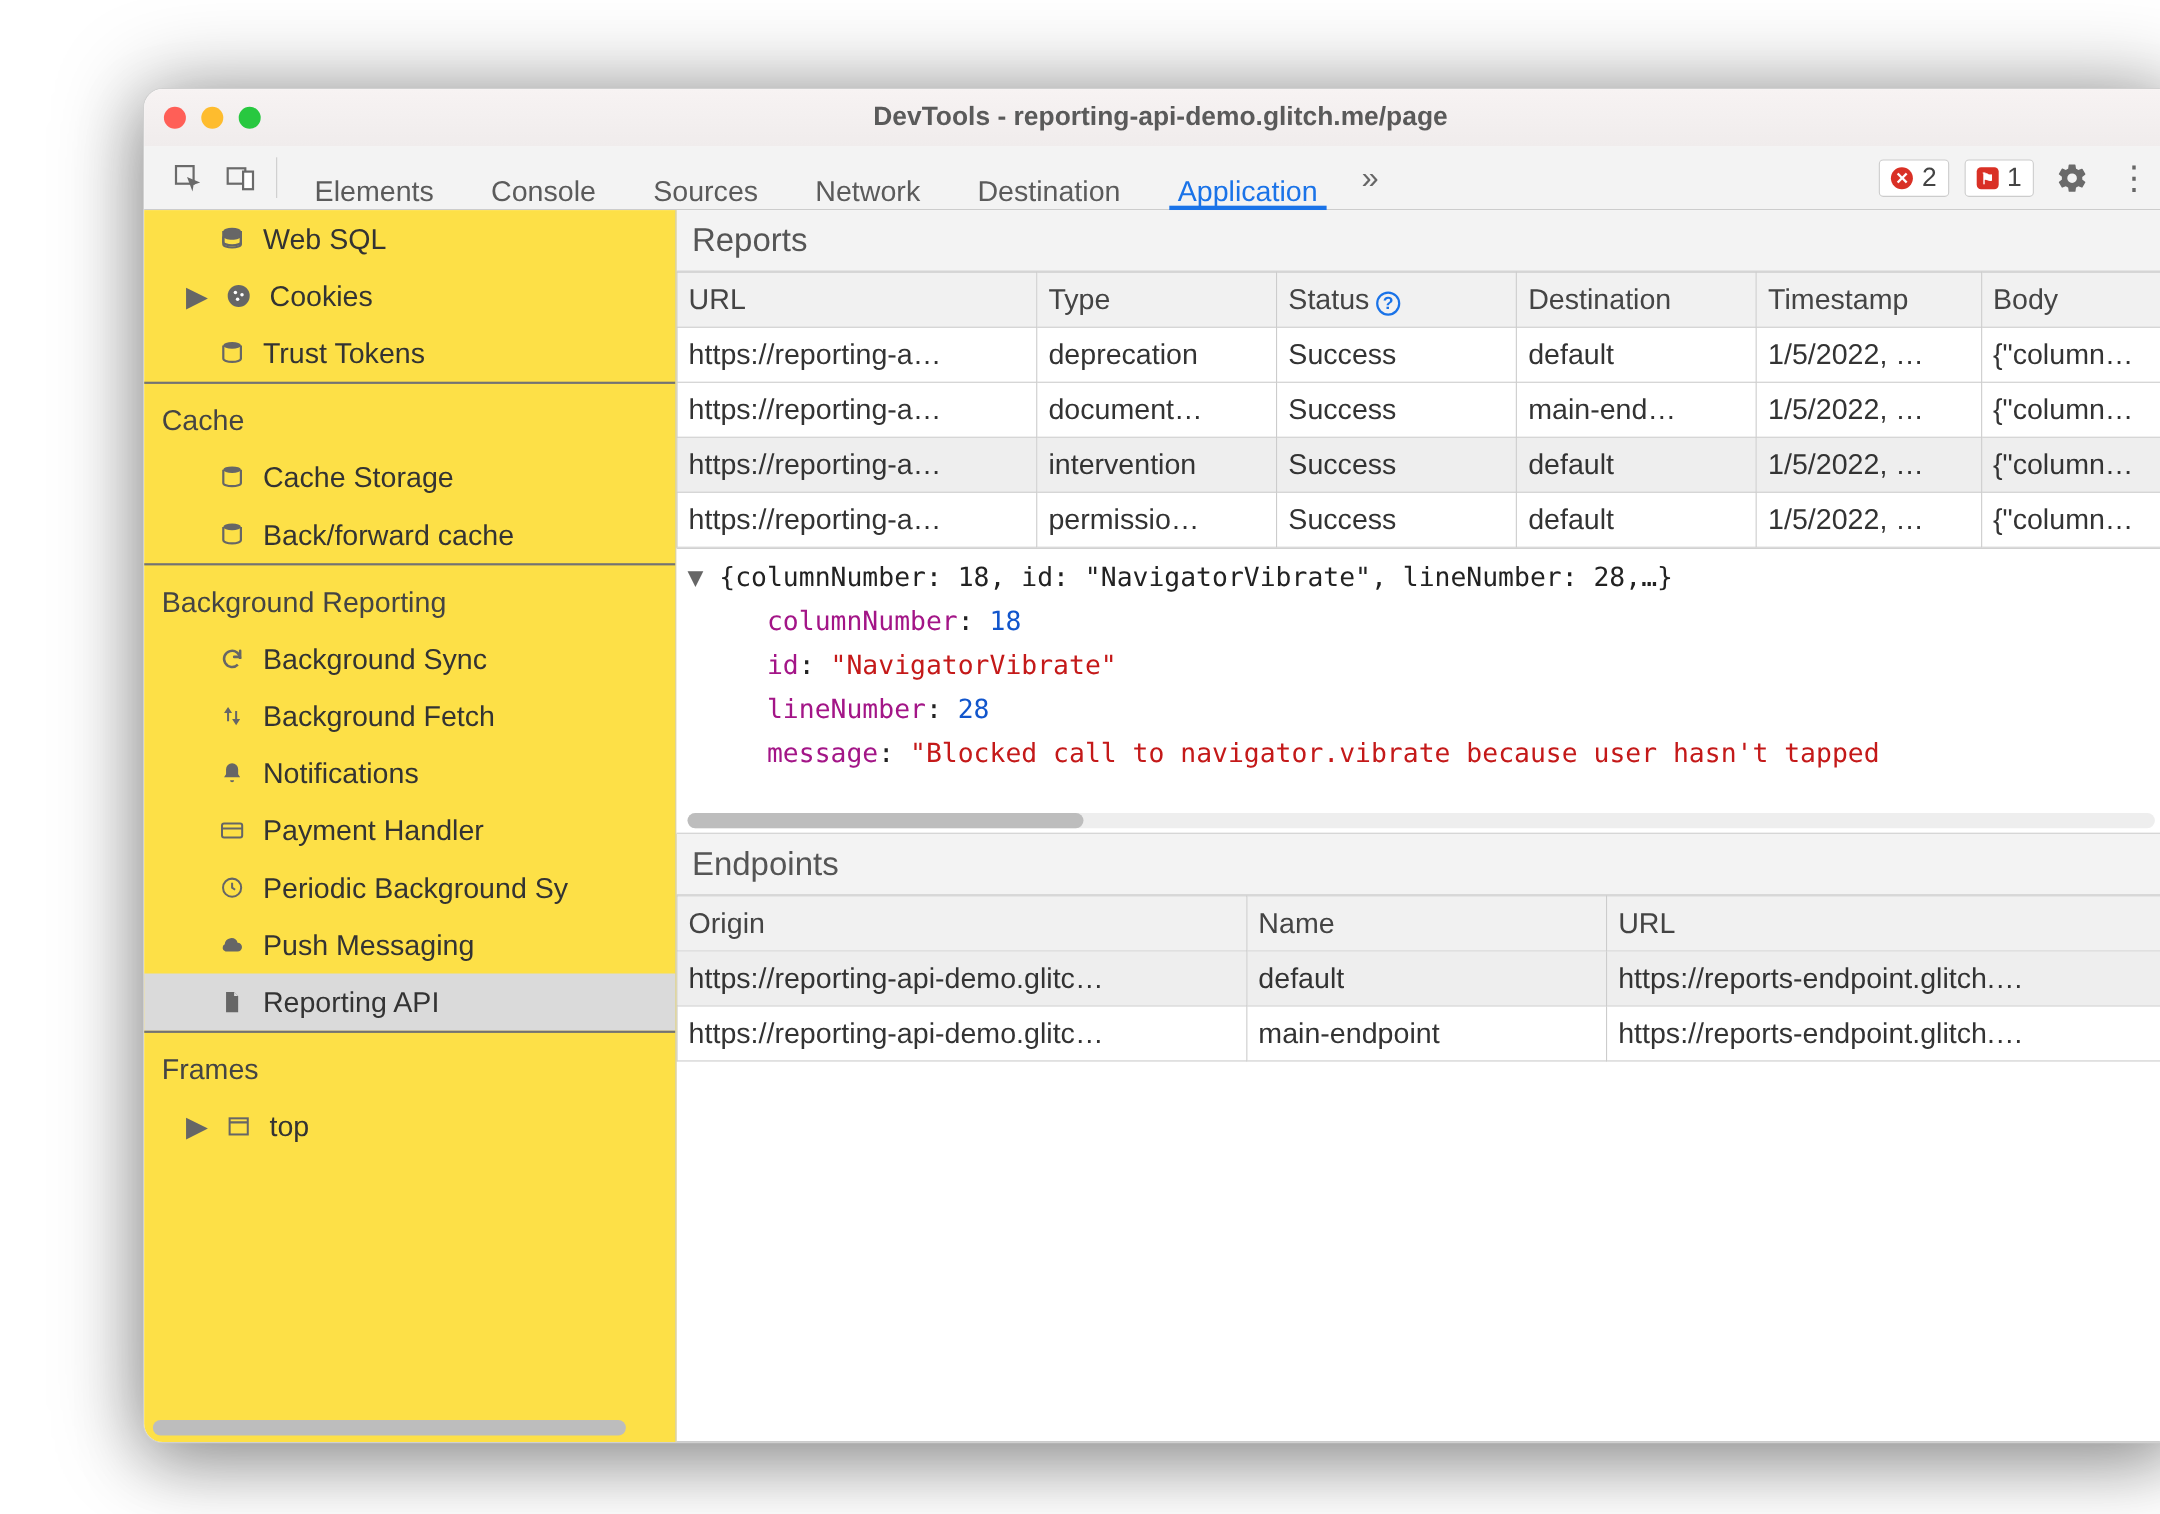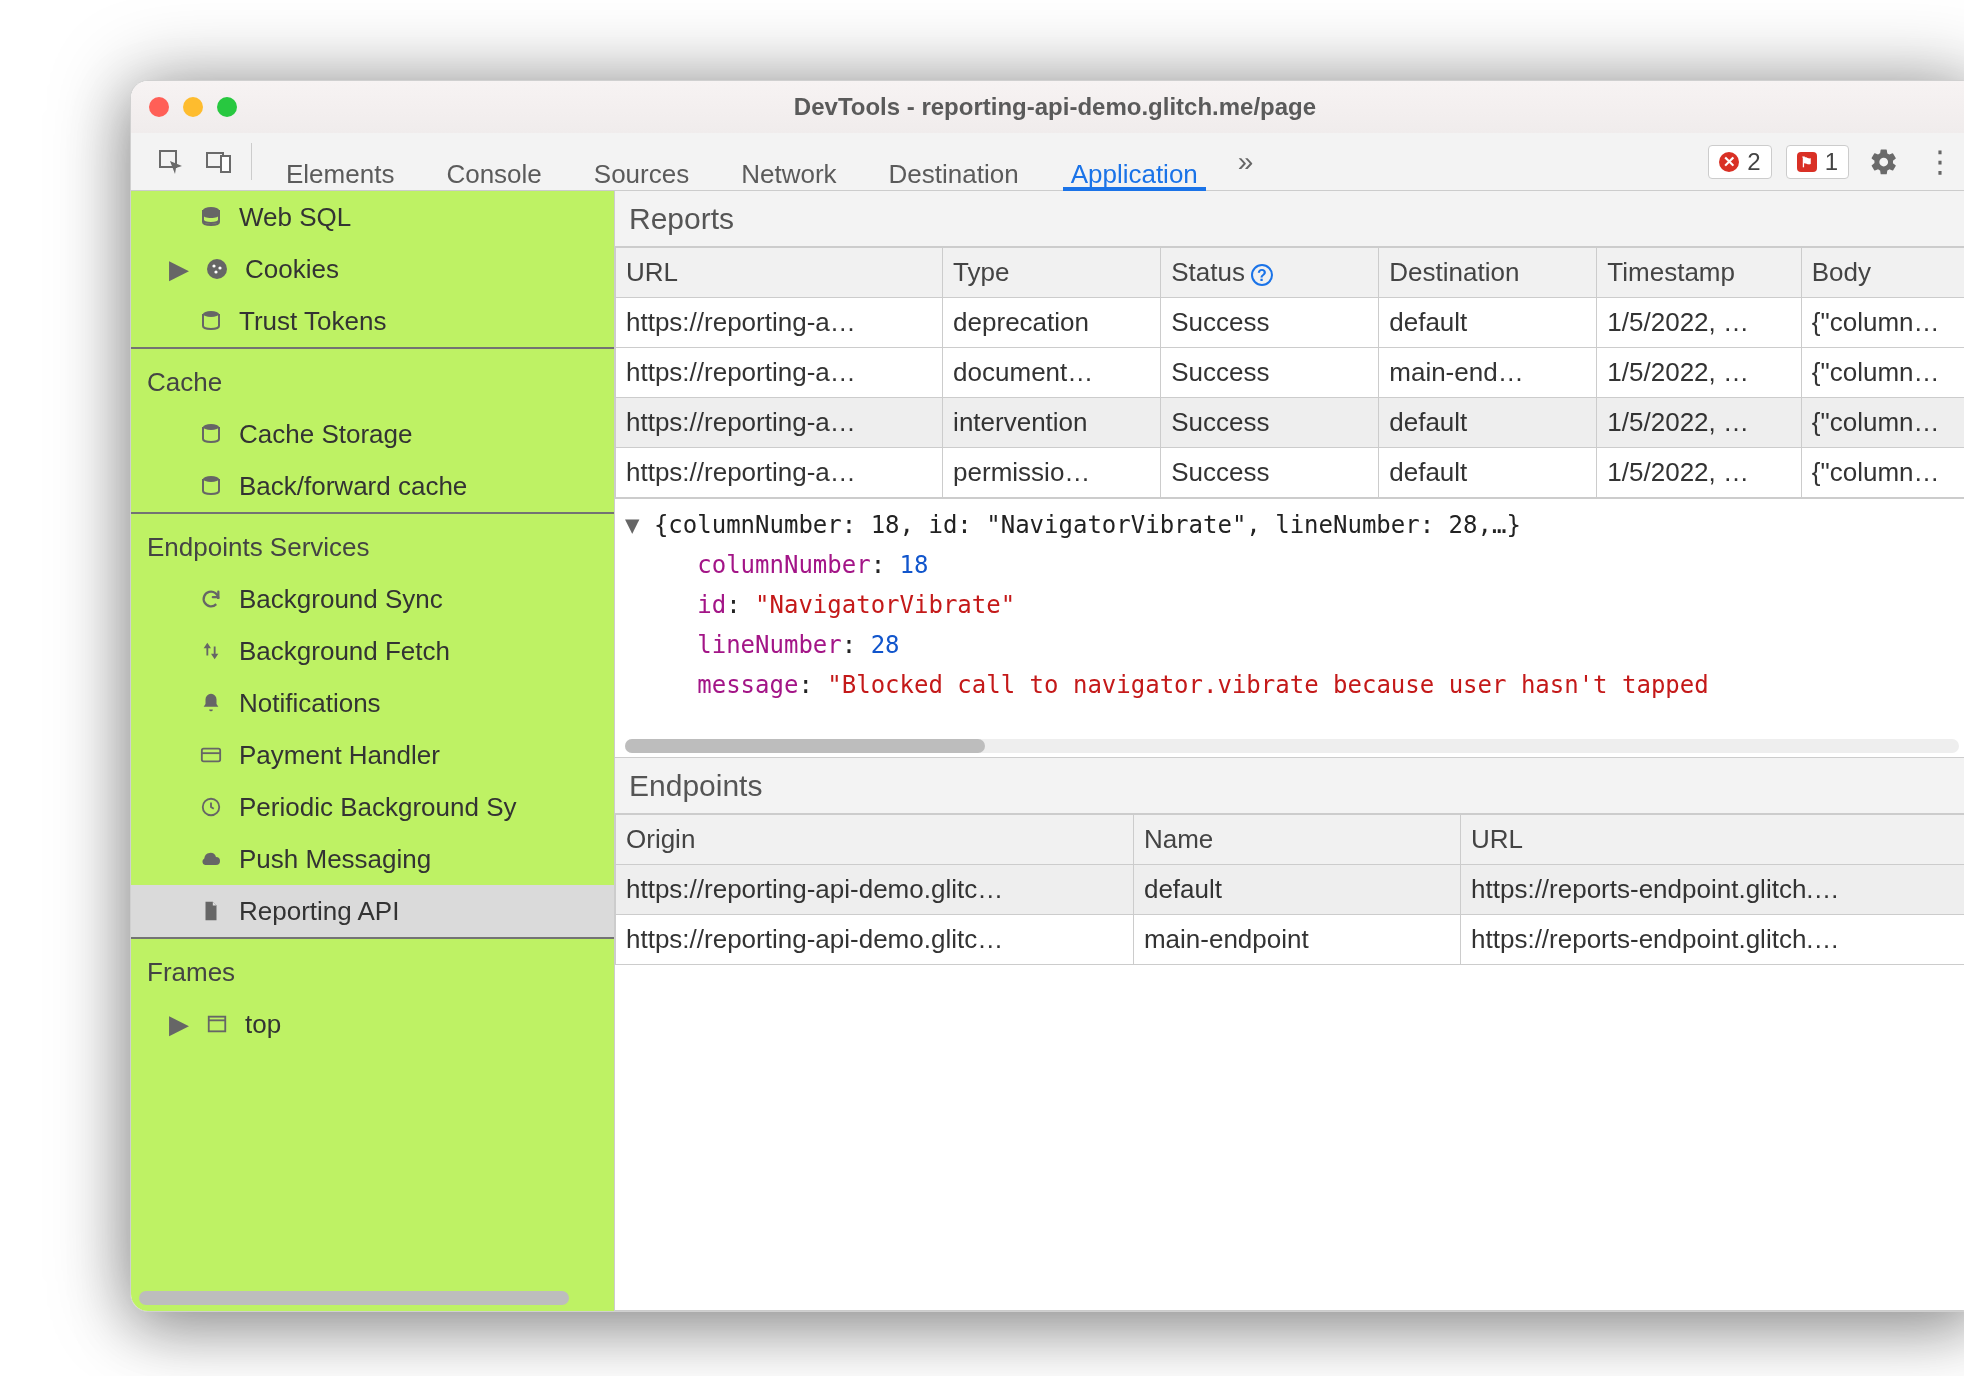--- a/index.html
+++ b/index.html
@@ -48,21 +48,21 @@
   .toolbar .right { margin-left:auto; display:flex; align-items:center; gap:14px; padding-right:18px;}
   .pill { display:flex; align-items:center; gap:8px; border:1px solid #ccc; border-radius:4px; padding:2px 10px; background:#fff; font-size:24px; color:#444; cursor:pointer;}
   .dot-red { width:20px;height:20px;border-radius:50%;background:#d93025;display:flex;align-items:center;justify-content:center;color:#fff;font-size:15px;font-weight:bold;}
   .sq-red { width:20px;height:20px;border-radius:4px;background:#d93025;display:flex;align-items:center;justify-content:center;color:#fff;font-size:14px;font-weight:bold;}
   .gear, .kebab { color:#666; font-size:30px; cursor:pointer; padding:0 6px;}
 
   
   .body { position:absolute; top:110px; bottom:0; left:0; right:0; display:flex; }
 
   
-  .sidebar { width: 484px; border-right:1px solid #ccc; background:#bef264; overflow:hidden; position:relative;}
+  .sidebar { width: 484px; border-right:1px solid #ccc; background:#fde047; overflow:hidden; position:relative;}
   .sidebar-content { height:100%; overflow:hidden;}
   .tree-item { display:flex; align-items:center; height:52px; padding-left: 50px; font-size:26px; color:#333; cursor:pointer; gap:14px;}
   .tree-item.child { padding-left: 66px;}
   .tree-item .arrow { width:20px; display:inline-block; color:#666; margin-left:-28px; text-align:center;}
   .tree-item .icon { width:28px; display:flex; align-items:center; justify-content:center; color:#666;}
   .tree-item.selected { background:#dadada;}
   .section-hdr { padding: 18px 16px 10px; font-size:26px; color:#444; border-top:2px solid #737373;}
   .hscroll { position:absolute; bottom:6px; left:8px; right:8px; height:14px; background:transparent;}
   .hscroll .thumb{ height:14px; width:430px; background:#bdbdbd; border-radius:7px;}
 
@@ -200,21 +200,21 @@
         <div class="tree-item child">
           <span class="icon">
               <svg width="24" height="24" viewBox="0 0 24 24" fill="#666">
                 <ellipse cx="12" cy="5" rx="8" ry="3"></ellipse>
                 <path d="M4 5v12c0 1.7 3.6 3 8 3s8-1.3 8-3V5" fill="none" stroke="#666" stroke-width="2"></path>
               </svg>
             </span>
           <span>Back/forward cache</span>
         </div>
 
-        <div class="section-hdr">Endpoints Services</div>
+        <div class="section-hdr">Background Reporting</div>
         <div class="tree-item child">
           <span class="icon">
               <svg width="22" height="22" viewBox="0 0 24 24" fill="none" stroke="#666" stroke-width="2.5">
                 <path d="M20 12a8 8 0 10-2.3 5.6"></path>
                 <path d="M20 4v6h-6" stroke-linecap="round"></path>
               </svg>
             </span>
           <span>Background Sync</span>
         </div>
         <div class="tree-item child">

